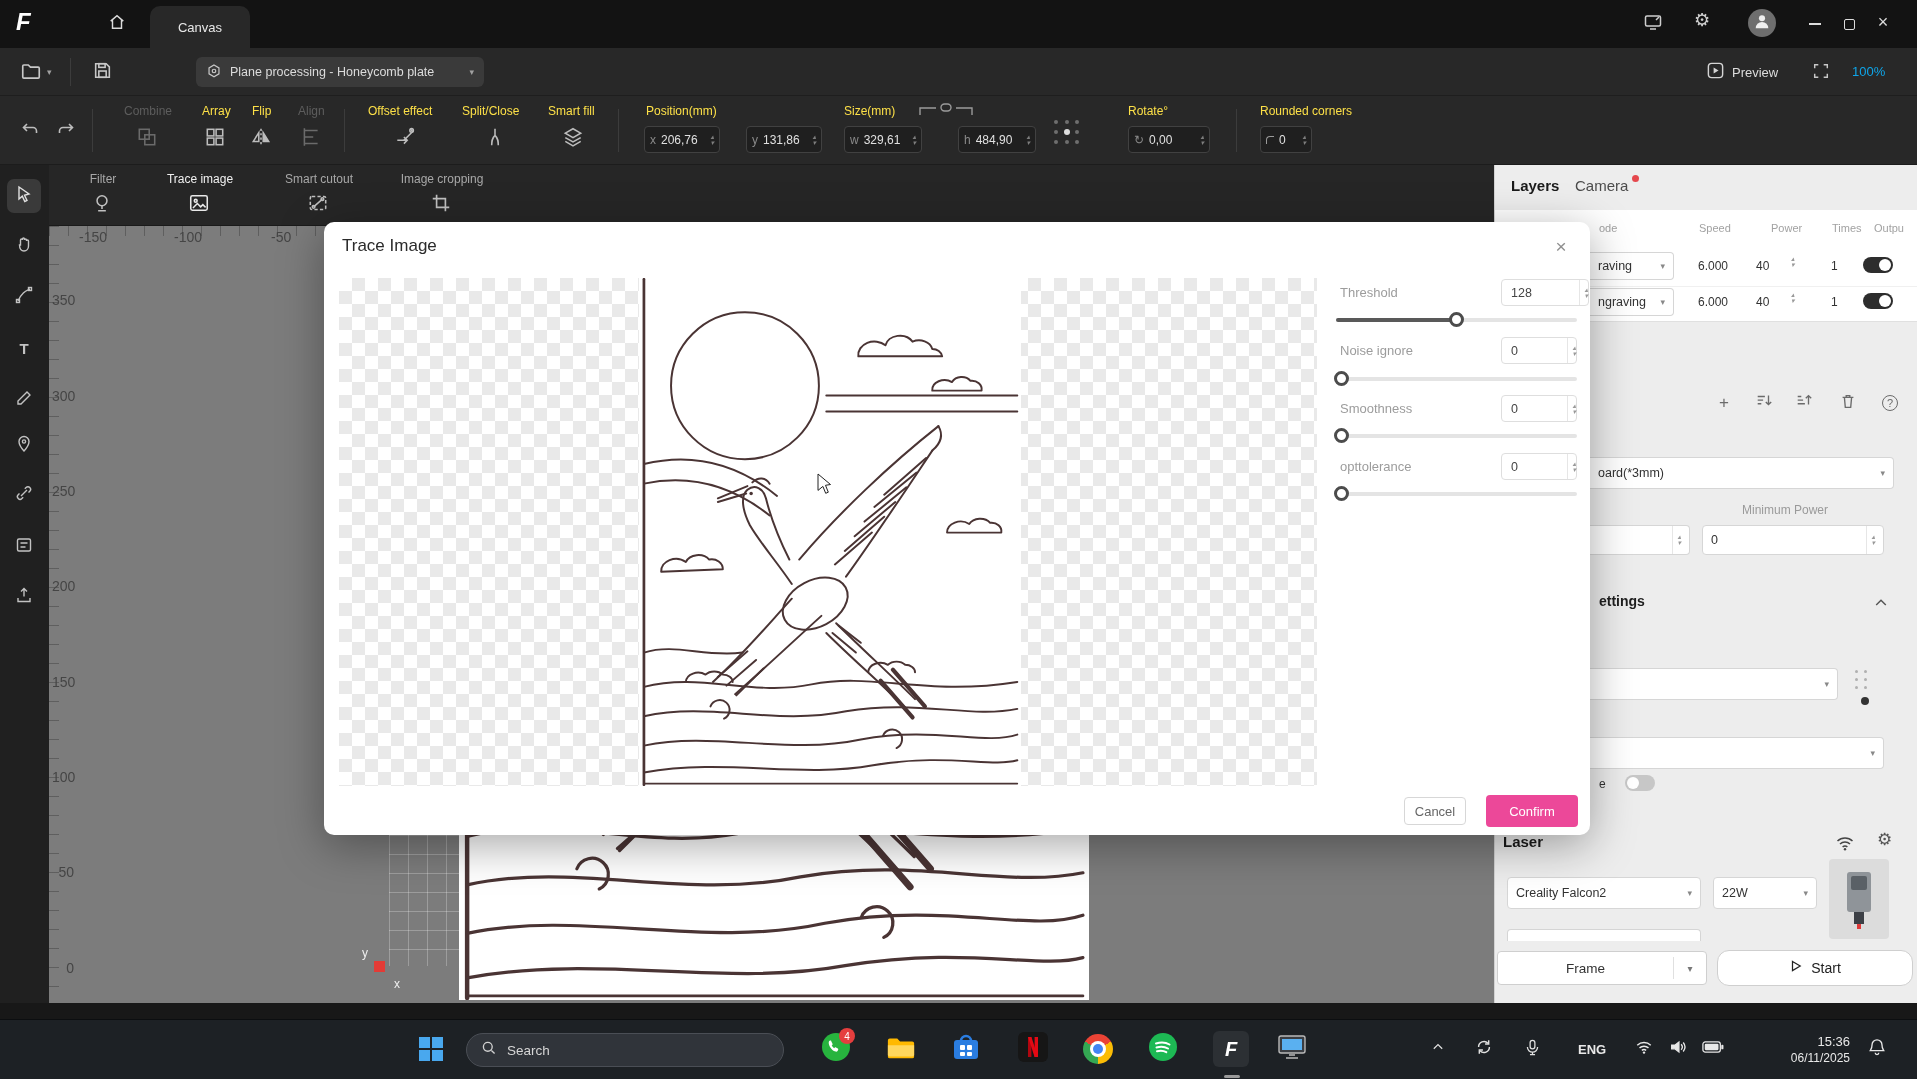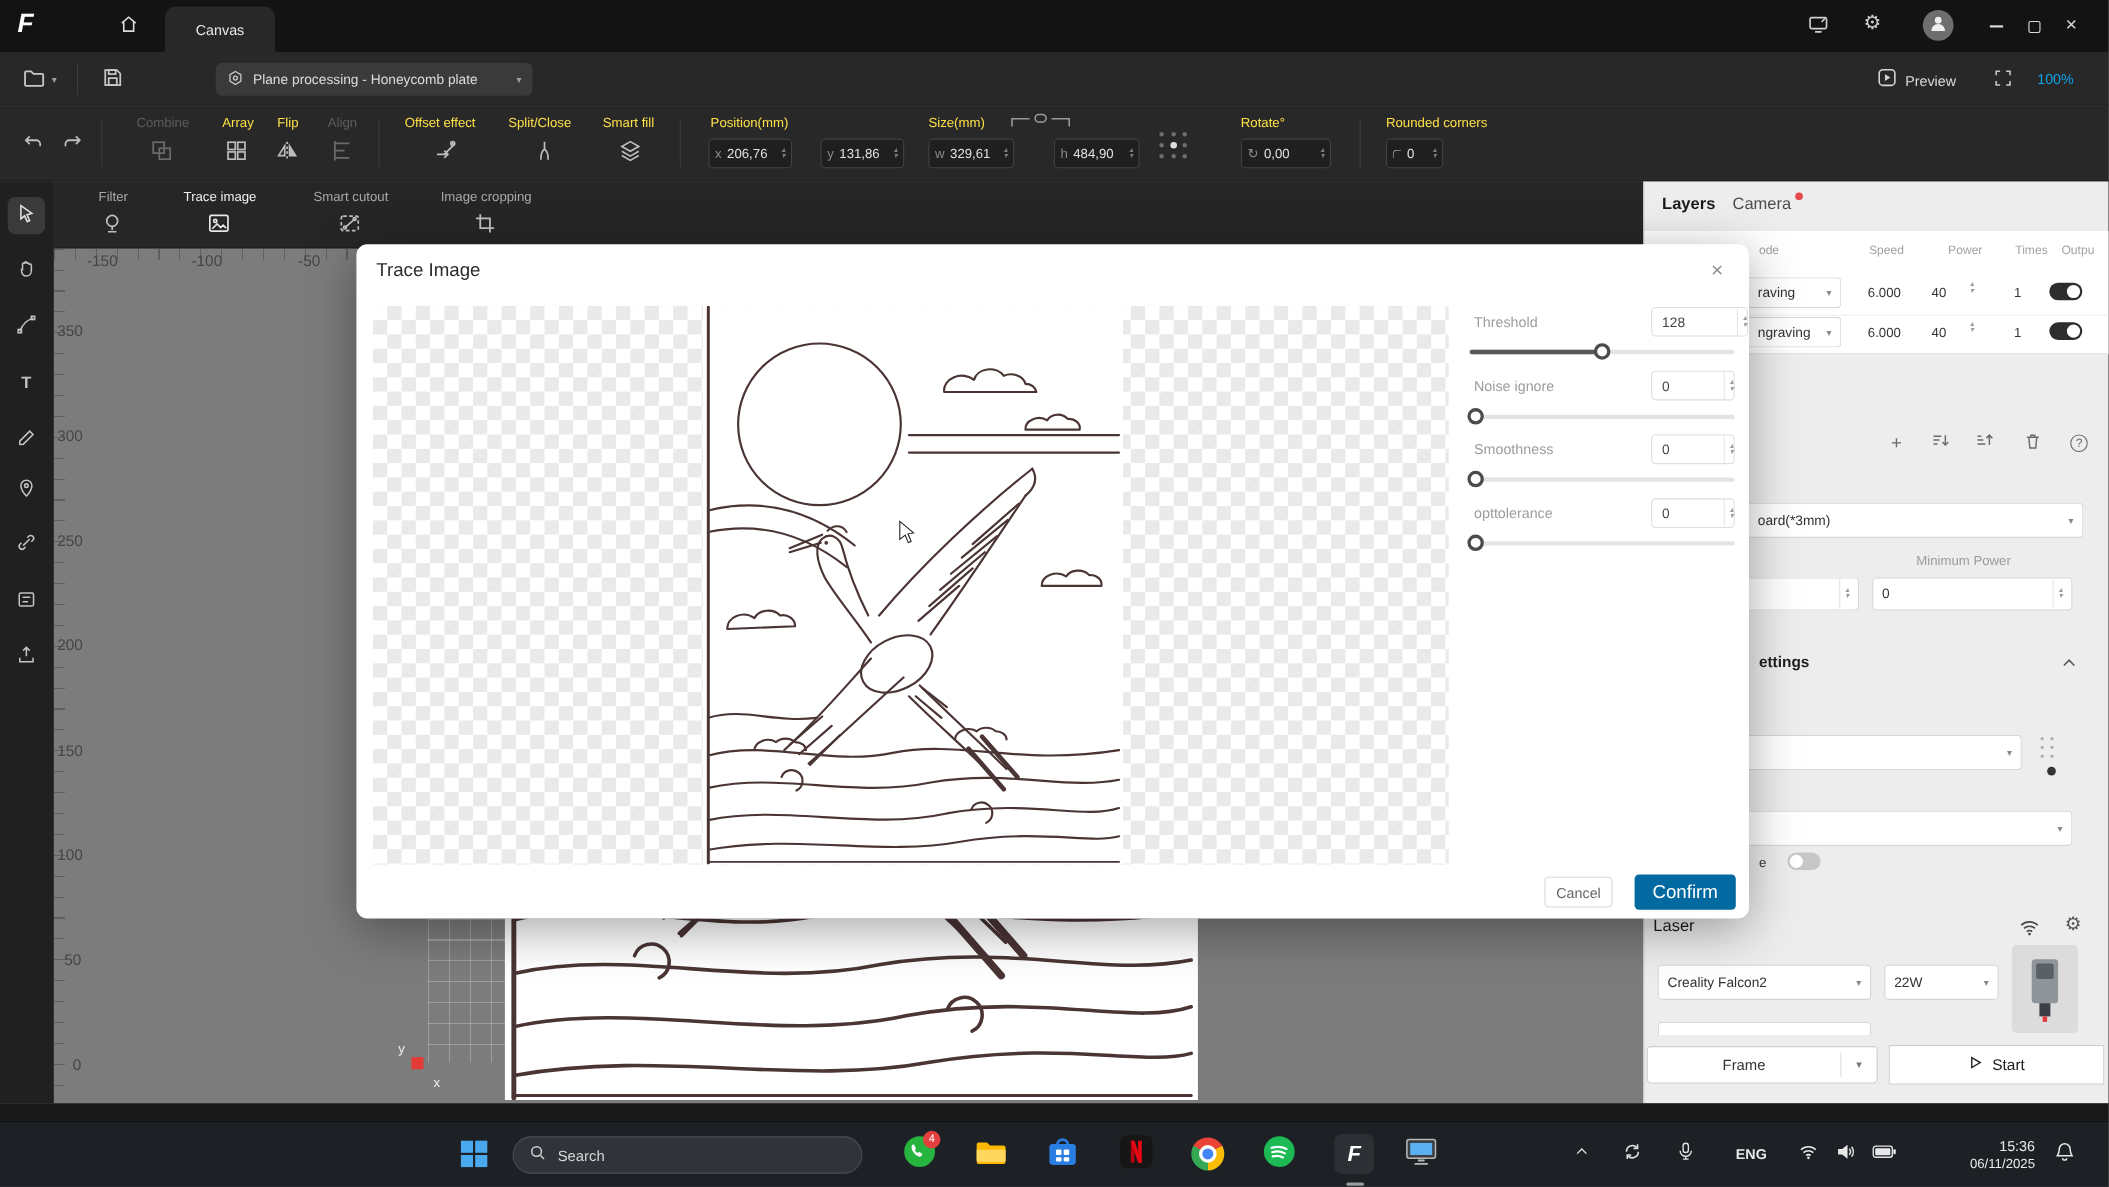--- a/index.html
+++ b/index.html
@@ -51,21 +51,21 @@
   .gicon{position:absolute;width:20px;height:20px;display:flex;align-items:center;justify-content:center;color:#6b6b6b}
   
   .modal{left:324px;top:222px;width:1266px;height:613px;background:#fff;border-radius:10px;box-shadow:0 10px 45px rgba(0,0,0,.35);z-index:60}
   .checker{position:absolute;background:linear-gradient(45deg,#e9e9e9 25%,transparent 25%,transparent 75%,#e9e9e9 75%),linear-gradient(45deg,#e9e9e9 25%,#fff 25%,#fff 75%,#e9e9e9 75%);background-size:26px 26px;background-position:0 0,13px 13px}
   .mlabel{position:absolute;font-size:13px;color:#9c9c9c}
   .minput{position:absolute;height:27px;background:#fff;border:1px solid #dedede;border-radius:4px;display:flex;align-items:center;padding:0 0 0 9px;font-size:12.5px;color:#454545}
   .mslider{position:absolute;height:4px;background:#e4e4e4;border-radius:2px}
   .mslider .fill{position:absolute;left:0;top:0;height:4px;background:#595959;border-radius:2px}
   .mslider .knob{position:absolute;top:-6px;width:15px;height:15px;border-radius:50%;background:#fff;border:3px solid #4c4c4c}
   .btn-cancel{position:absolute;background:#fff;border:1px solid #d7d7d7;border-radius:4px;color:#666;font-size:13px;display:flex;align-items:center;justify-content:center}
-  .btn-confirm{position:absolute;background:#0369a1;border-radius:4px;color:#fff;font-size:17px;display:flex;align-items:center;justify-content:center}
+  .btn-confirm{position:absolute;background:#ec4899;border-radius:4px;color:#fff;font-size:13px;display:flex;align-items:center;justify-content:center}
   
   .taskbar{left:0;top:1019px;width:1917px;height:60px;background:#1d2125;border-top:1px solid #0c0e10;z-index:80}
   .tb-ic{position:absolute;width:36px;height:36px;top:11px;display:flex;align-items:center;justify-content:center}
   .traytxt{position:absolute;color:#e8e8e8}
   .chrome-ic{width:30px;height:30px;border-radius:50%;background:conic-gradient(from -60deg,#ea4335 0 120deg,#fbbc05 120deg 240deg,#34a853 240deg 360deg);position:relative}
   .chrome-ic::before{content:"";position:absolute;left:7px;top:7px;width:16px;height:16px;border-radius:50%;background:#fff}
   .chrome-ic::after{content:"";position:absolute;left:10px;top:10px;width:10px;height:10px;border-radius:50%;background:#4285f4}
   .badge{position:absolute;right:-4px;top:-4px;width:16px;height:16px;border-radius:50%;background:#e53e3e;color:#fff;font-size:10px;display:flex;align-items:center;justify-content:center}
   .dots9{display:grid;grid-template-columns:repeat(3,1fr);gap:6px}
   .dots9 i{width:4px;height:4px;border-radius:50%;background:#6e6e6e}
@@ -530,21 +530,21 @@
     </div>
     <div class="abs" style="left:366px;top:532px;width:8px;height:8px;border-radius:50%;background:#333"></div>
 
     <div class="linput" style="left:95px;top:572px;width:294px;height:32px;border-left:none;border-radius:0 4px 4px 0">
       <span class="chevd">▾</span>
     </div>
 
     <span class="abs" style="left:104px;top:612px;font-size:12px;color:#333">e</span>
     <span class="tgl off" style="left:130px;top:610px"></span>
 
-    <span class="abs" style="left:8px;top:668px;font-size:15px;font-weight:400;color:#1b1b1b">Laser</span>
+    <span class="abs" style="left:8px;top:668px;font-size:15px;font-weight:700;color:#1b1b1b">Laser</span>
     <div class="abs" style="left:340px;top:668px"><span><svg width="20" height="20" viewBox="0 0 20 20" fill="none" stroke="#444" stroke-width="1.5">
             <path d="M2.5 8 a11 11 0 0 1 15 0 M5 11 a7.5 7.5 0 0 1 10 0 M7.6 13.8 a4 4 0 0 1 4.8 0"></path>
             <circle cx="10" cy="16.2" r="1.2" fill="#444" stroke="none"></circle>
           </svg></span></div>
     <div class="abs" style="left:382px;top:664px;font-size:17px;color:#555"><span>⚙</span></div>
 
     <div class="linput" style="left:12px;top:712px;width:194px;height:32px">
       <span>Creality Falcon2</span>
       <span class="chevd">▾</span>
     </div>
@@ -560,21 +560,21 @@
           <rect x="18" y="56" width="4" height="5" fill="#e03a3a"></rect>
         </svg>
     </div>
     <div class="abs" style="left:12px;top:764px;width:194px;height:12px;background:#fff;border:1px solid #d5d5d5;border-bottom:none;border-radius:4px 4px 0 0"></div>
 
     <div class="abs" style="left:2px;top:786px;width:210px;height:34px;background:#fff;border:1px solid #cfcfcf;border-radius:4px;display:flex;align-items:center">
       <div style="flex:1;text-align:center;font-size:13.5px;color:#333">Frame</div>
       <div style="width:1px;height:22px;background:#e0e0e0"></div>
       <div style="width:32px;text-align:center;color:#777;font-size:10px">▾</div>
     </div>
-    <div class="abs" style="left:222px;top:785px;width:196px;height:36px;background:#fff;border:1px solid #cfcfcf;border-radius:0;display:flex;align-items:center;justify-content:center;gap:8px">
+    <div class="abs" style="left:222px;top:785px;width:196px;height:36px;background:#fff;border:1px solid #cfcfcf;border-radius:12px;display:flex;align-items:center;justify-content:center;gap:8px">
       <span><svg width="14" height="14" viewBox="0 0 20 20" fill="none" stroke="#222" stroke-width="1.8">
             <path d="M5 3.5 L16 10 5 16.5z"></path>
           </svg></span>
       <span style="font-size:14px;color:#222">Start</span>
     </div>
   </div>
 
   <div class="abs bottomstrip"></div>
 
   <div class="abs modal">

